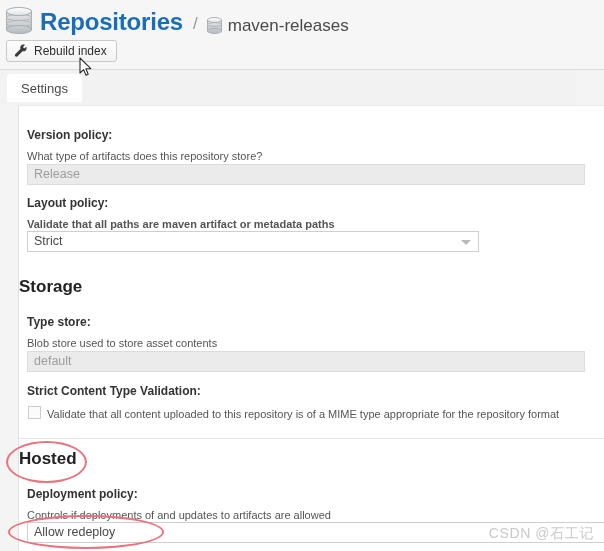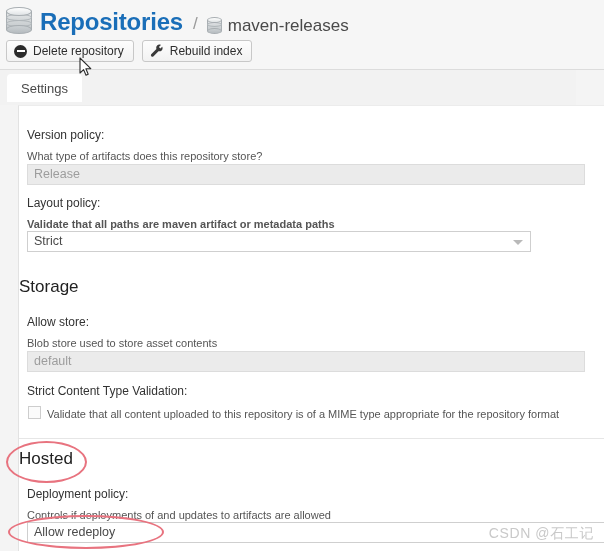--- a/index.html
+++ b/index.html
@@ -228,21 +228,21 @@
     box-sizing: border-box;
     overflow: hidden;
   }
   .inner {
     position: relative;
     padding: 0;
   }
 
   .fld-label {
     font-size: 12px;
-    font-weight: normal;
+    font-weight: bold;
     color: #333333;
     position: absolute;
   }
   .fld-help {
     font-size: 11px;
     color: #555555;
     position: absolute;
   }
   .fld-box {
     position: absolute;
@@ -266,21 +266,21 @@
     position: absolute;
     right: 7px; top: 8px;
     width: 0; height: 0;
     border-left: 5px solid transparent;
     border-right: 5px solid transparent;
     border-top: 5px solid #b9b9b9;
   }
   .section-h {
     position: absolute;
     font-size: 17px;
-    font-weight: normal;
+    font-weight: bold;
     color: #222222;
   }
   .sep-line {
     position: absolute;
     height: 1px;
     background: #e6e6e6;
   }
   .chk {
     position: absolute;
     width: 13px; height: 13px;
@@ -336,24 +336,20 @@
       <span class="body"></span>
       <span class="ring1"></span>
       <span class="bottom"></span>
       <span class="cap"></span>
     </span>
     <span id="title-sub">maven-releases</span>
   </div>
 
   <div id="toolbar">
     <div class="tb-btn">
-      <span class="ico-delete"></span>
-      <span class="lbl">Delete repository</span>
-    </div>
-    <div class="tb-btn">
       <span class="ico-wrench">
         <svg width="14" height="14" viewBox="0 0 14 14">
           <path d="M9.4 0.6 C7.6 0.6 6.2 2.0 6.2 3.8 c0 0.45 0.09 0.88 0.25 1.27
                    L1.2 10.3 a1.5 1.5 0 0 0 2.1 2.1 l5.2 -5.2 c0.3 0.1 0.6 0.15 0.9 0.15
                    c1.8 0 3.2 -1.4 3.2 -3.2 c0 -0.55 -0.13 -1.05 -0.37 -1.5
                    L10.4 4.4 L8.9 2.9 L10.9 0.95 C10.45 0.73 9.95 0.6 9.4 0.6 z" fill="#3a3a3a"></path>
         </svg>
       </span>
       <span class="lbl">Rebuild index</span>
     </div>
@@ -374,28 +370,28 @@
 
 <div id="content">
   <div class="inner">
 
     <div class="fld-label" style="left:8px; top:22px;">Version policy:</div>
     <div class="fld-help" style="left:8px; top:44px;">What type of artifacts does this repository store?</div>
     <div class="fld-box fld-disabled" style="left:8px; top:58px; width:558px;">Release</div>
 
     <div class="fld-label" style="left:8px; top:90px;">Layout policy:</div>
     <div class="fld-help" style="left:8px; top:112px;font-weight:bold;">Validate that all paths are maven artifact or metadata paths</div>
-    <div class="fld-box fld-select" style="left:8px; top:125px; width:504px;">
+    <div class="fld-box fld-select" style="left:8px; top:125px; width:452px;">
       <span>Strict</span>
       <span class="caret"></span>
     </div>
 
     <div class="section-h" style="left:0px; top:171px;">Storage</div>
 
-    <div class="fld-label" style="left:8px; top:209px;">Allow store:</div>
+    <div class="fld-label" style="left:8px; top:209px;">Type store:</div>
     <div class="fld-help" style="left:8px; top:231px;">Blob store used to store asset contents</div>
     <div class="fld-box fld-disabled" style="left:8px; top:245px; width:558px;">default</div>
 
     <div class="fld-label" style="left:8px; top:278px;">Strict Content Type Validation:</div>
     <div class="chk" style="left:9px; top:300px;"></div>
     <div class="fld-help" style="left:28px; top:302px;">Validate that all content uploaded to this repository is of a MIME type appropriate for the repository format</div>
 
     <div class="sep-line" style="left:0px; top:332px; width:586px;"></div>
 
     <div class="section-h" style="left:0px; top:343px;">Hosted</div>

